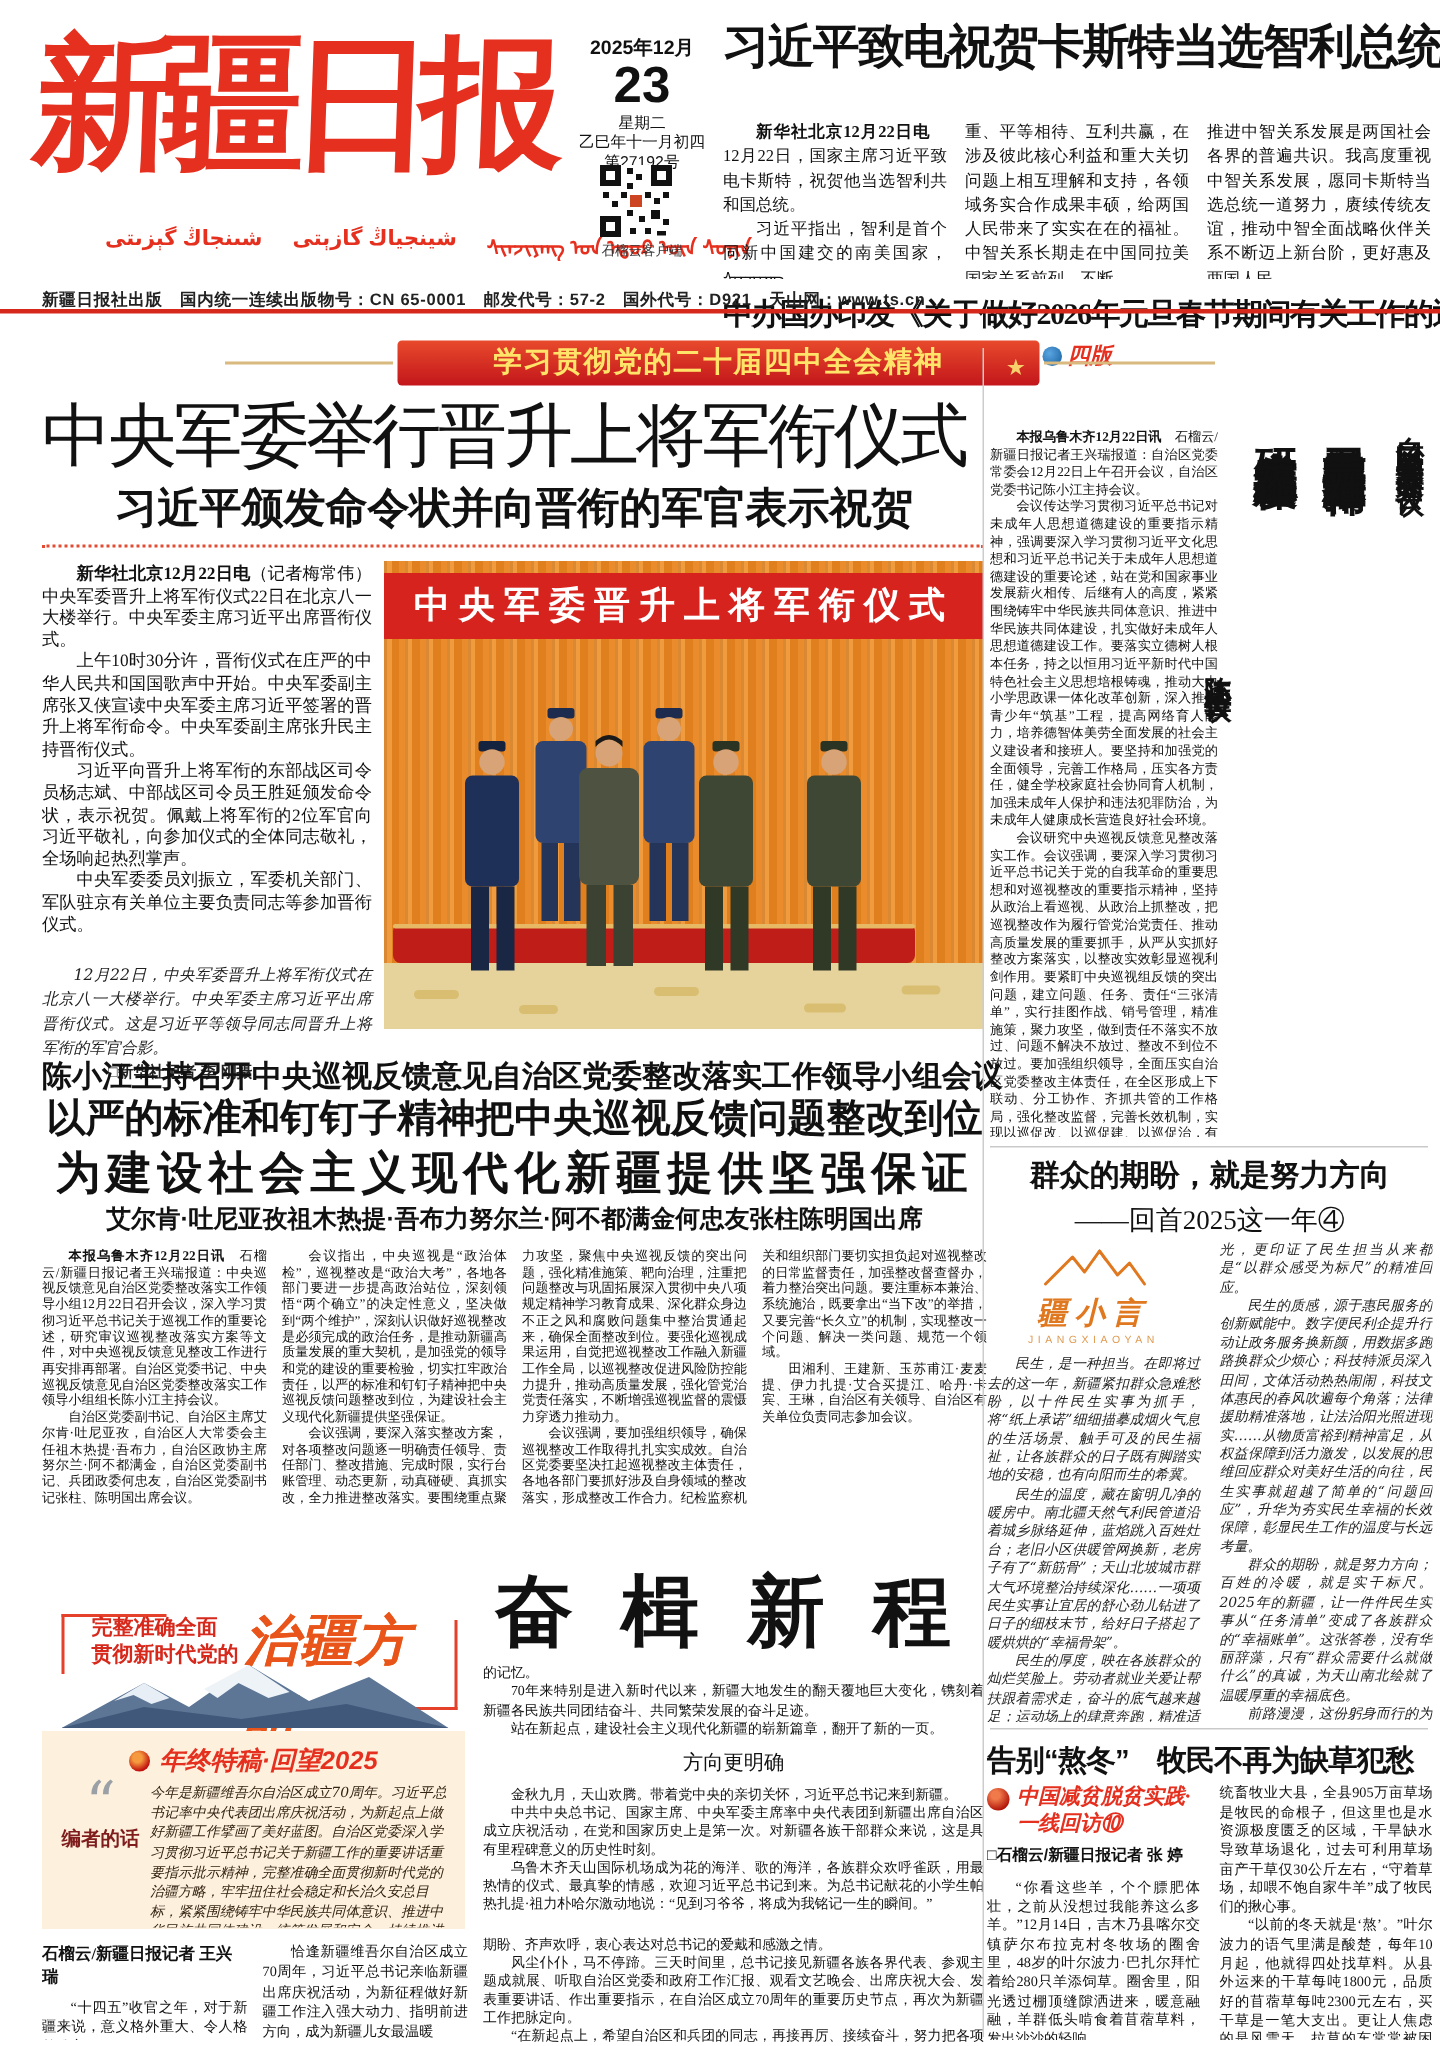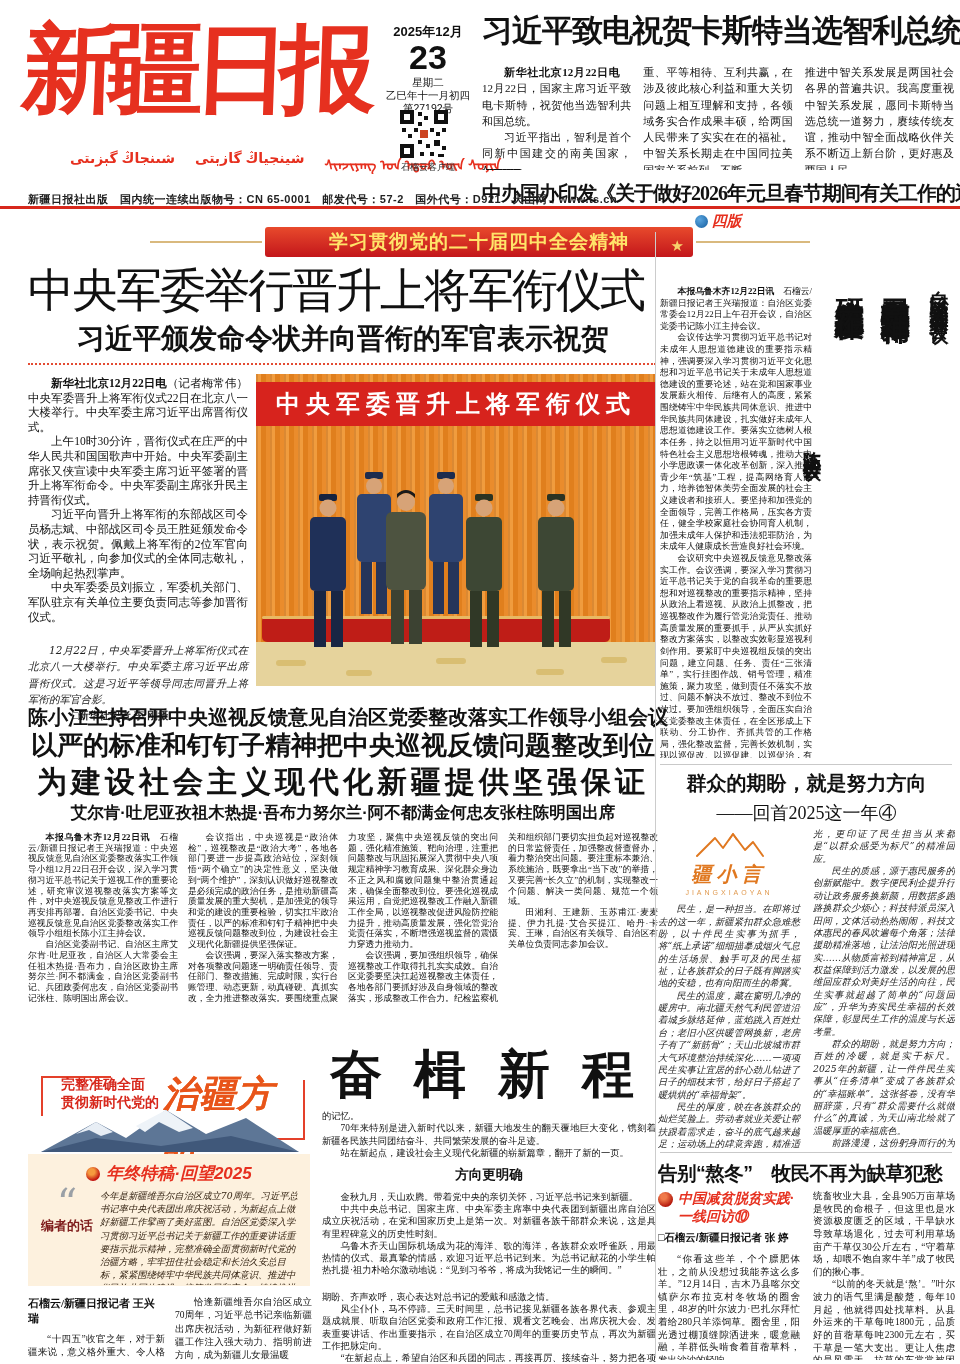--- a/index.html
+++ b/index.html
@@ -20,21 +20,21 @@
   .masthead-scripts { left:70px; top:150px; width:300px; display:flex; gap:20px;
       color:#e6301f; font-size:14px; font-weight:bold; white-space:nowrap; }
   .date-block { left:386px; top:24px; width:84px; text-align:center; line-height:1.25; }
   .date-l1 { font-size:13px; font-weight:bold; }
   .date-day { font-size:34px; font-weight:bold; line-height:1.05; }
   .date-sm { font-size:10.5px; }
   .qr { left:400px; top:110px; width:48px; height:48px; }
   .qr-label { left:386px; top:161px; width:84px; text-align:center; font-size:9px; color:#333; }
   .top-right { left:482px; top:10px; width:472px; }
   .tr-headline { font-weight:900; font-size:31px; letter-spacing:-1px; white-space:nowrap; }
-  .tr-cols { display:flex; gap:12px; margin-top:12px; height:106px; overflow:hidden; }
+  .tr-cols { display:flex; gap:12px; margin-top:28px; height:106px; overflow:hidden; }
   .tr-col { flex:1; font-family:"Liberation Serif","DejaVu Serif",serif; font-size:11px; line-height:1.48; }
   .tr-sub { margin-top:10px; font-family:"Liberation Serif","DejaVu Serif",serif; font-weight:900;
       font-size:20px; letter-spacing:-1px; white-space:nowrap; }
   .page-badge { margin-top:5px; display:flex; justify-content:center; align-items:center; gap:4px; }
   .badge-dot { width:13px; height:13px; border-radius:50%;
       background:radial-gradient(circle at 35% 35%, #5aa6e0, #155d9e); display:inline-block; }
   .badge-txt { color:#e6301f; font-weight:bold; font-size:15px; font-style:italic; }
   .publisher { left:28px; top:192px; font-size:11px; font-weight:bold; color:#222; letter-spacing:0.5px; }
   .red-rule { left:0; top:206px; width:960px; height:3px; background:#d7281c; }
 
@@ -107,21 +107,21 @@
   .ed-box { float:left; width:58px; text-align:center; margin-right:4px; }
   .ed-quote { font-size:40px; color:#9aa0a6; line-height:0.7; font-family:"DejaVu Serif",serif; }
   .ed-label { color:#7f1d1d; font-weight:900; font-size:13px; }
   .ed-note { font-size:9.3px; line-height:1.42; color:#332211; height:96px; overflow:hidden; }
   .ye-left-cols { left:28px; top:1296px; width:284px; display:flex; gap:10px; height:64px; overflow:hidden; }
   .ye-left-col { flex:1; font-family:"Liberation Serif","DejaVu Serif",serif; font-size:9.5px; line-height:1.4; }
   .ye-byline { font-weight:bold; font-size:11px; font-family:Liberation Serif, serif;
       margin-bottom:6px; }
   .ye-mid { left:322px; top:1110px; width:334px; height:252px; display:flex; gap:14px; overflow:hidden;flex-direction:column; }
   .ye-mid-col { flex:1; font-family:"Liberation Serif","DejaVu Serif",serif; font-size:9.3px; line-height:1.32; }
-  .ye-subhead { text-align:center; text-indent:0; font-weight:bold; font-size:13.5px;
+  .ye-subhead { text-align:center; text-indent:0; font-weight:normal; font-size:13.5px;
       font-family:"Liberation Sans","DejaVu Sans",sans-serif; margin:7px 0; }
 
   
   .gray-rule { background:#c9c9c9; height:1px; }
   .jxy-headline { left:658px; top:770px; width:297px; text-align:center; font-weight:900;
       font-size:20px; white-space:nowrap; }
   .jxy-subhead { left:658px; top:801px; width:297px; text-align:center;
       font-family:"Liberation Serif","DejaVu Serif",serif; font-size:18px; }
   .jxy-cols { left:658px; top:828px; width:297px; height:320px; display:flex; gap:13px; overflow:hidden; }
   .jxy-col { flex:1; font-size:9.3px; line-height:1.33; color:#222; }

